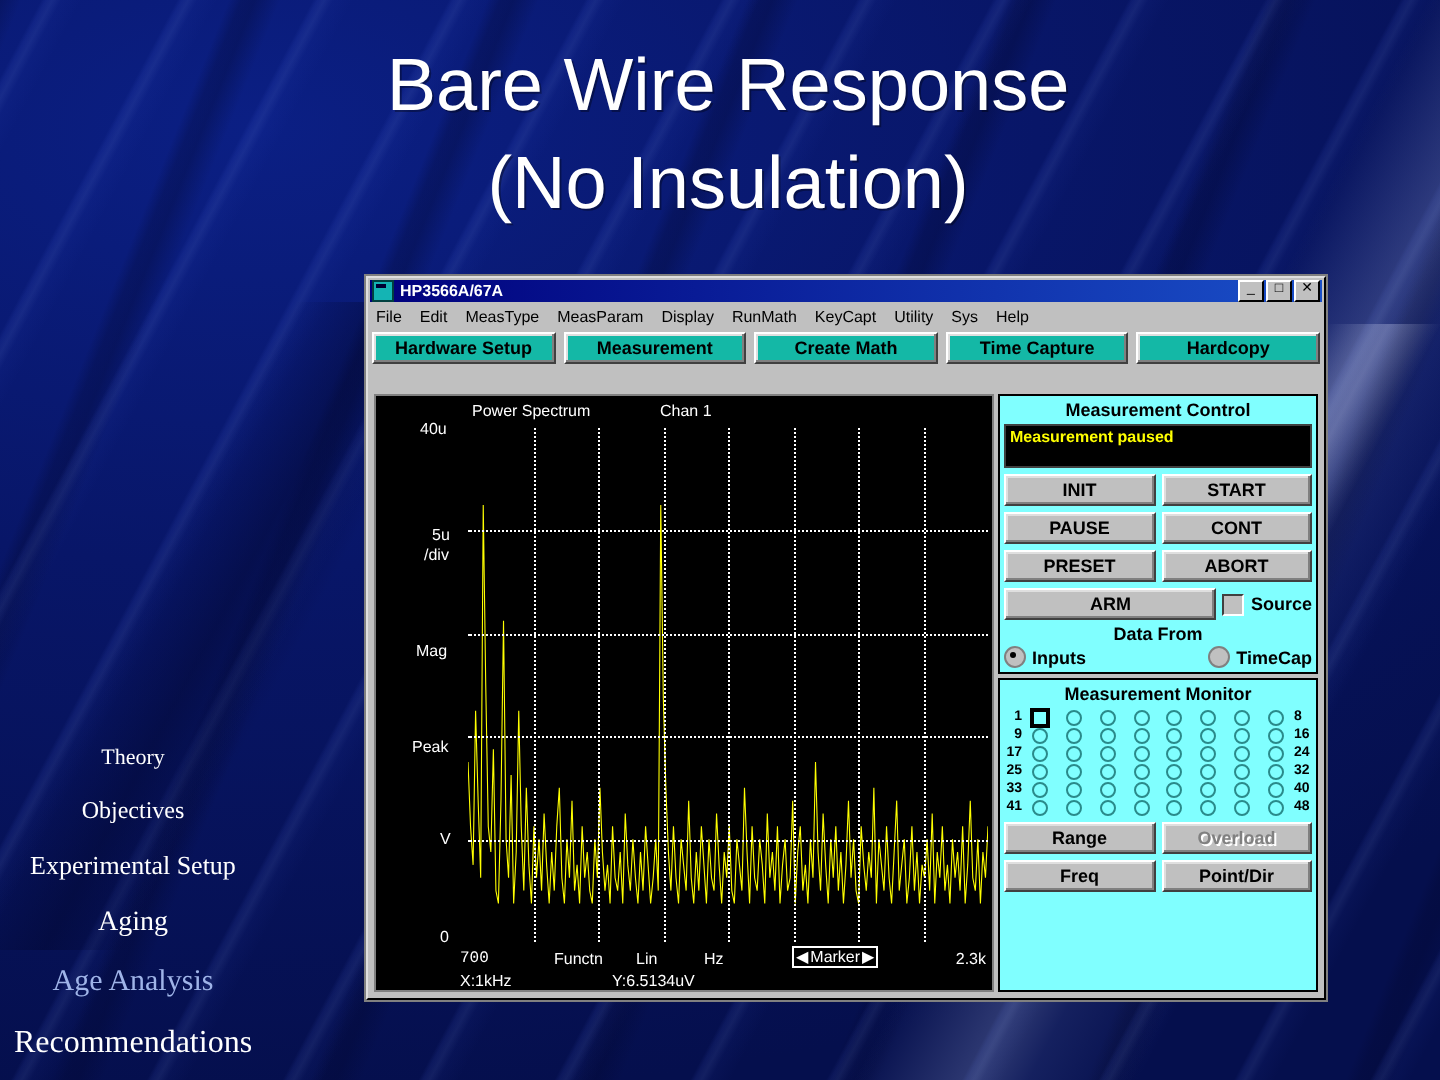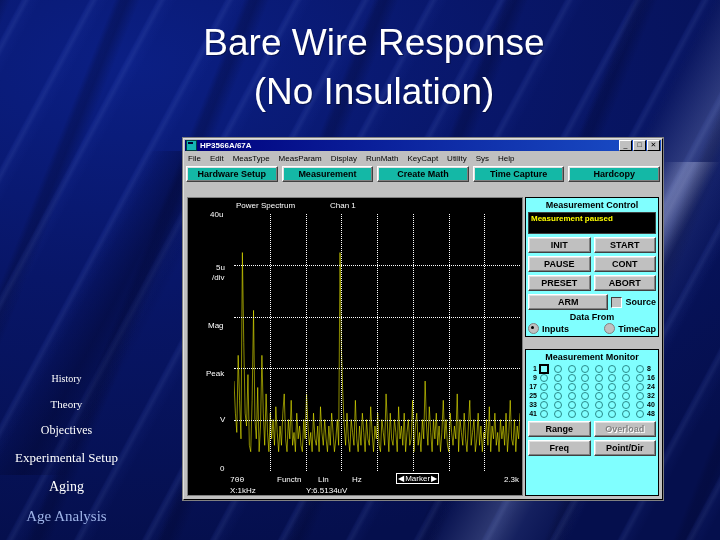--- a/index.html
+++ b/index.html
@@ -52,21 +52,21 @@
   }
   #bg .darkband{
     position:absolute;left:-5%;top:28%;width:40%;height:60%;
     background:linear-gradient(118deg,
        rgba(2,6,45,0) 40%,
        rgba(2,6,45,0.45) 50%,
        rgba(2,6,45,0) 60%);
   }
   
   #title{
-    position:absolute;left:74px;top:18px;width:600px;z-index:5;
+    position:absolute;left:64px;top:18px;width:600px;z-index:5;
     text-align:center;color:#ffffff;
     font-size:37px;line-height:49px;font-weight:400;
     letter-spacing:0px;
     text-shadow:1px 1px 0 rgba(0,0,0,0.35);
   }
   
   #sidebar{
     position:absolute;left:0px;top:366px;width:133px;z-index:5;
     text-align:center;
     font-family:"Liberation Serif", serif;
@@ -149,21 +149,21 @@
     position:absolute;left:0;right:0;height:0;
     border-top:1px dotted #ffffff;
   }
   .graph svg{position:absolute;inset:0;width:100%;height:100%;}
   .markerbox{
     position:absolute;border:1px solid #fff;color:#fff;font-size:8px;
     padding:0 1px;display:flex;align-items:center;gap:1px;
     background:#000;line-height:9px;
   }
   
-  .ctrl-col{width:134px;flex:none;display:flex;flex-direction:column;gap:12px;}
+  .ctrl-col{width:160px;flex:none;display:flex;flex-direction:column;gap:2px;}
   .panel{
     background:#80ffff;border:1px solid #000;padding:2px;box-sizing:border-box;
   }
   .panel .ph{
     text-align:center;font-size:9px;font-weight:bold;color:#000;
     margin-bottom:2px;white-space:nowrap;
   }
   .status-lcd{
     background:#000;color:#ffff00;font-size:8px;font-weight:bold;
     height:22px;padding:1px 2px;box-sizing:border-box;
@@ -217,21 +217,20 @@
   <div class="shine"></div>
   <div class="shine2"></div>
 </div>
 
 <div id="title">
   <div>Bare Wire Response</div>
   <div>(No Insulation)</div>
 </div>
 
 <div id="sidebar">
-    <div class="nav-item" style="font-size: 10px; line-height: 25px; color: rgb(255, 255, 255);">History</div>
     <div class="nav-item" style="font-size: 11px; line-height: 26px; color: rgb(255, 255, 255);">Theory</div>
     <div class="nav-item" style="font-size: 12px; line-height: 27px; color: rgb(255, 255, 255);">Objectives</div>
     <div class="nav-item" style="font-size: 13px; line-height: 28px; color: rgb(255, 255, 255);">Experimental Setup</div>
     <div class="nav-item" style="font-size: 14px; line-height: 29px; color: rgb(255, 255, 255);">Aging</div>
     <div class="nav-item" style="font-size: 15px; line-height: 30px; color: rgb(159, 180, 232);">Age Analysis</div>
     <div class="nav-item" style="font-size: 16px; line-height: 31px; color: rgb(255, 255, 255);">Recommendations</div>
   </div>
 
 <div id="app-window">
 

